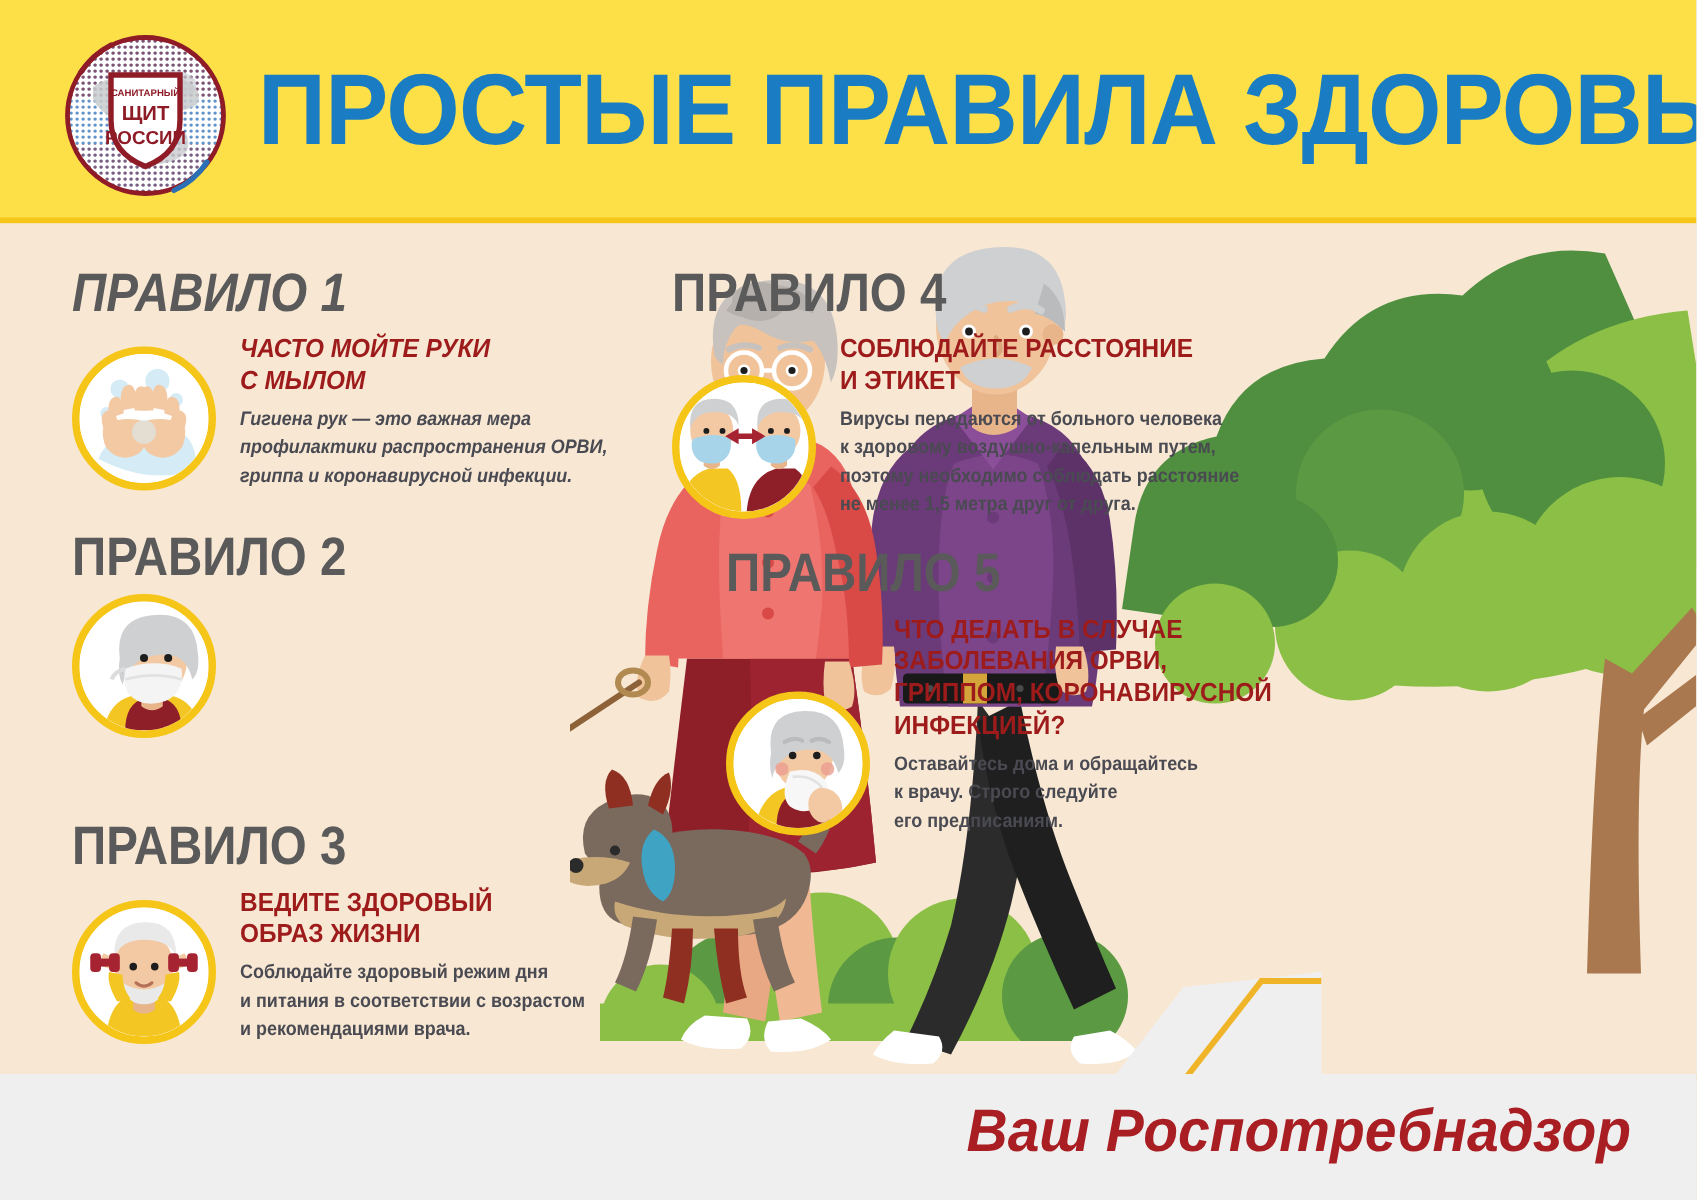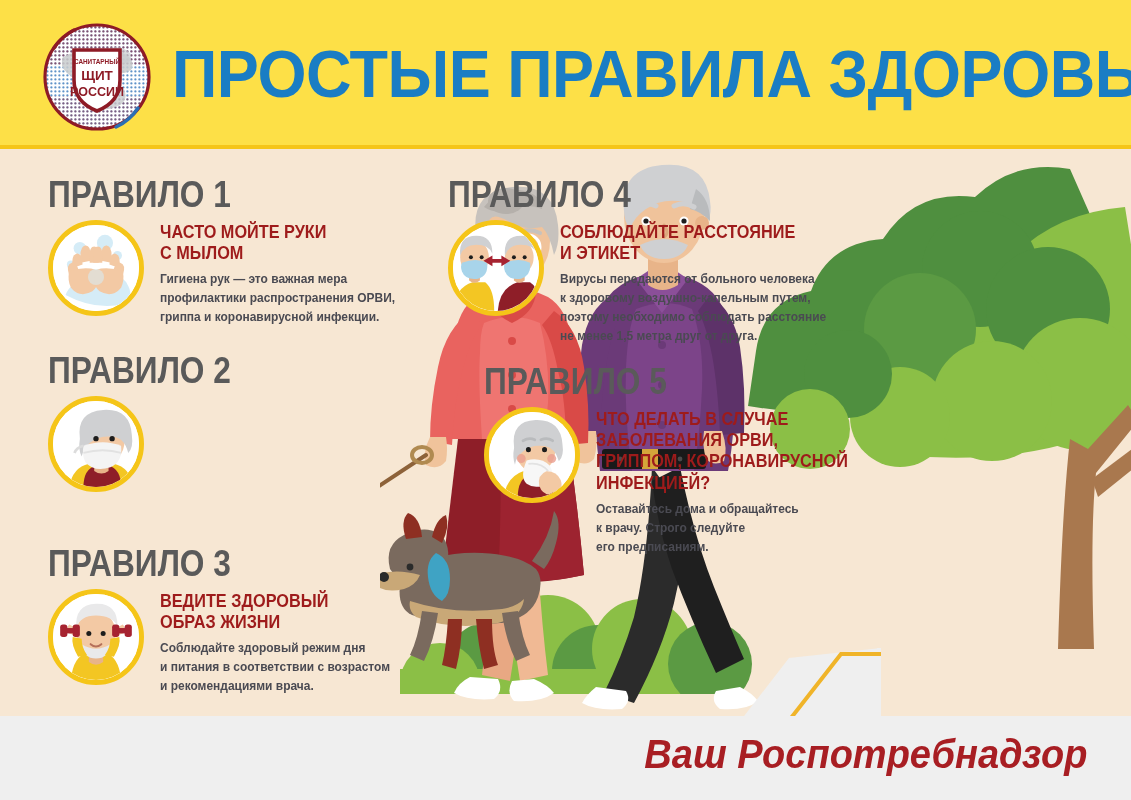--- a/index.html
+++ b/index.html
@@ -41,21 +41,21 @@
 
   
   .rule{position:absolute;}
   .rule-label{
     font-family:"Liberation Sans", sans-serif;
     font-weight:bold;font-size:36px;color:#5a5a5a;
     letter-spacing:0px;
     transform:scaleX(.88);transform-origin:left top;
     white-space:nowrap;margin:0 0 6px 0;line-height:1.05;
   }
-  .rule-body{display:flex;align-items:flex-start;}
+  .rule-body{display:flex;align-items:flex-end;}
   .icon-circle{
     width:96px;height:96px;border-radius:50%;
     background:#ffffff;border:5px solid #f5c518;
     flex:0 0 96px;overflow:hidden;position:relative;
     box-sizing:border-box;
   }
   .icon-circle svg{display:block;width:100%;height:100%;}
   .rule-text{margin-left:16px;padding-top:2px;}
   .rule-title{
     font-family:"Liberation Sans", sans-serif;
@@ -65,21 +65,21 @@
     margin:0 0 6px 0;white-space:pre-line;
   }
   .rule-desc{
     font-family:"Liberation Sans", sans-serif;
     font-weight:bold;color:#4a4a52;font-size:13px;line-height:1.45;
     transform:scaleX(.92);transform-origin:left top;
     margin:0;white-space:pre-line;
   }
 
   
-  #rule-1{left:48px;top:176px;}
+  #rule-1{left:48px;top:176px;font-style:italic;}
   #rule-2{left:48px;top:352px;}
   #rule-3{left:48px;top:545px;}
   #rule-4{left:448px;top:176px;}
   #rule-5{left:448px;top:363px;margin-left:36px;}
 
   #rule-4 .rule-title, #rule-5 .rule-title{font-size:17.5px;}
 
   
   .scene{position:absolute;left:380px;top:149px;width:751px;height:567px;overflow:hidden;pointer-events:none;}
   .scene svg{display:block;}

